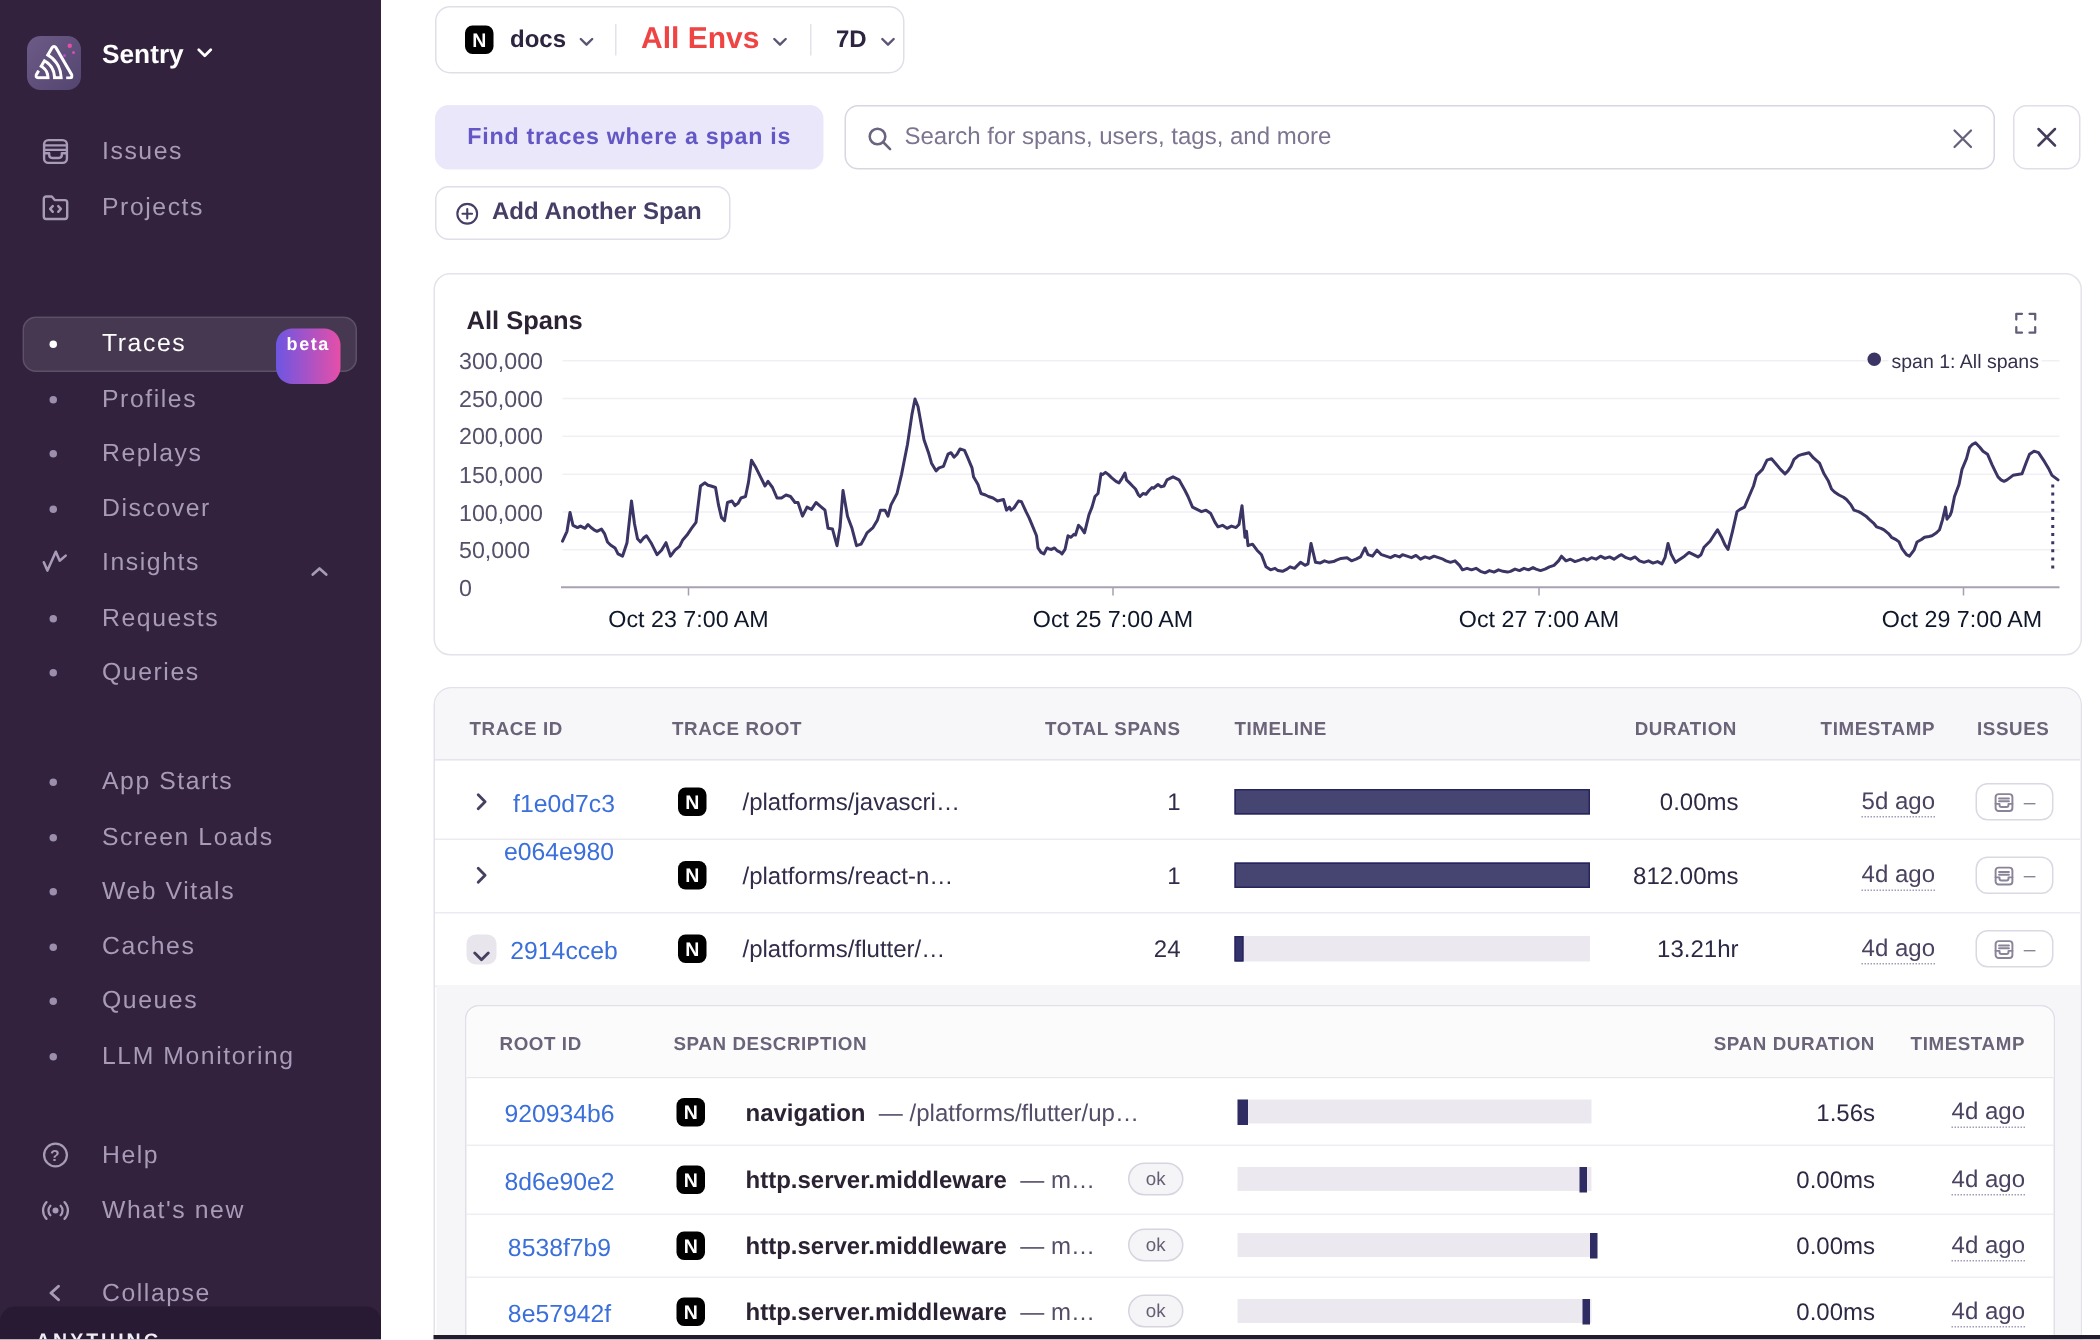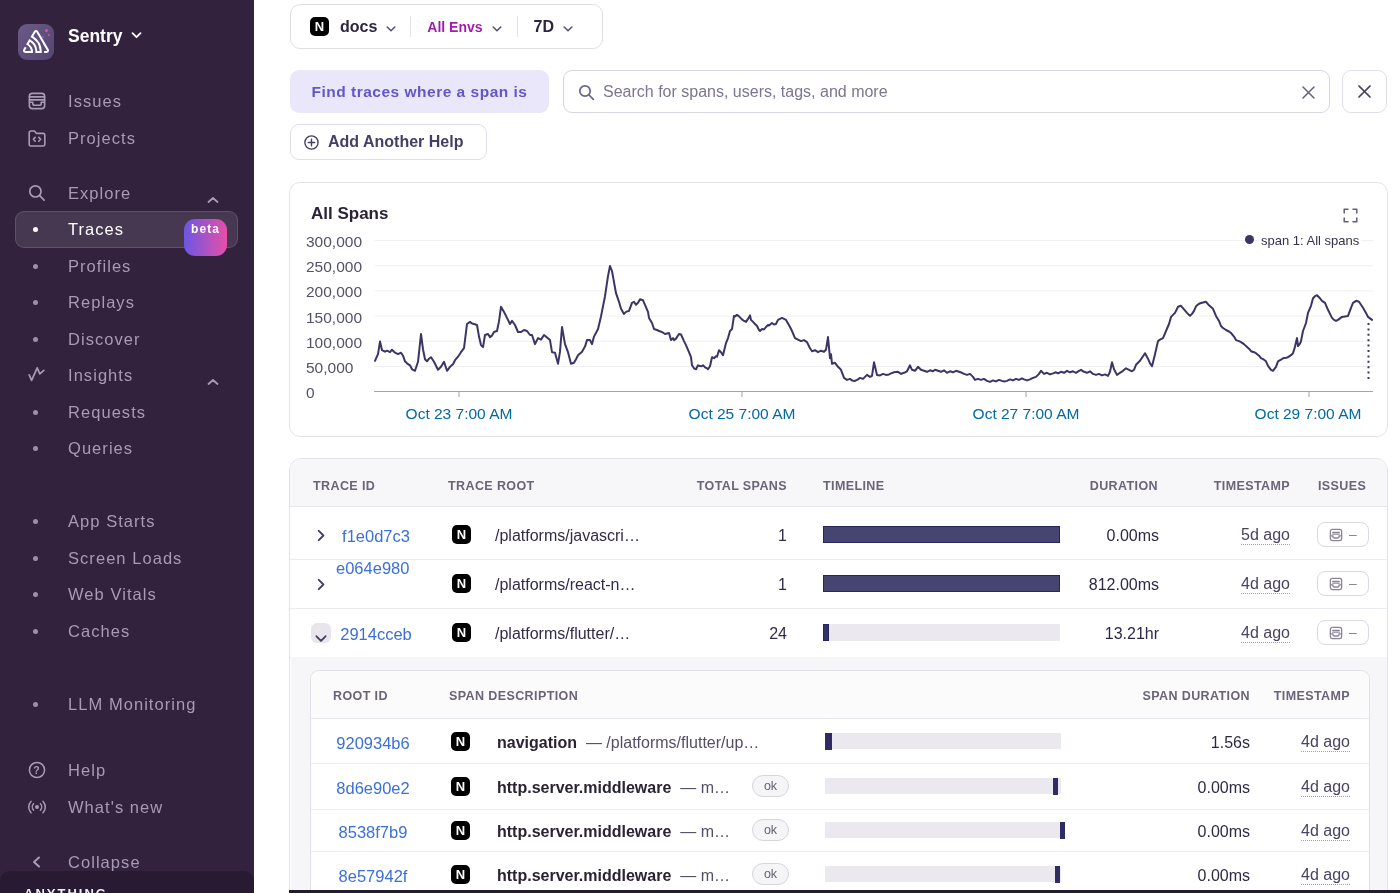--- a/index.html
+++ b/index.html
@@ -21,21 +21,21 @@
 .card{position:absolute;background:#fff;border:1px solid #e2dee9;border-radius:10px}
 #filterbar{left:290px;top:4px;width:313px;height:45px;display:flex;align-items:center}
 #filterbar .sep{width:1px;height:21px;background:#e5e1ea;margin:0}
 #findpill{position:absolute;left:290px;top:70px;width:259px;height:43px;background:#ebe7fb;border-radius:9px;color:#6257c4;font-weight:bold;font-size:15.5px;letter-spacing:0.5px;display:flex;align-items:center;justify-content:center}
 #searchbox{left:563px;top:70px;width:767px;height:43px;border-radius:9px;border-color:#d9d5e1}
 #xbtn{left:1342px;top:70px;width:45px;height:43px;border-radius:9px;display:flex;align-items:center;justify-content:center}
 #addbtn{left:290px;top:124px;width:197px;height:36px;border-radius:9px;display:flex;align-items:center;color:#473e66;font-weight:bold;font-size:16px}
 
 #chartcard{left:289px;top:182px;width:1099px;height:255px;border-radius:11px;border-color:#e5e2ea}
 .ylab{position:absolute;width:62px;text-align:left;font-size:15.5px;color:#56506a}
-.xlab{position:absolute;width:130px;text-align:center;font-size:15.5px;color:#0369a1}
+.xlab{position:absolute;width:130px;text-align:center;font-size:15.5px;color:#0f172a}
 
 #tablecard{left:289px;top:458px;width:1099px;height:436px;border-radius:12px 12px 0 0;border-color:#e4e1ea;overflow:hidden}
 .th{position:absolute;font-size:12.5px;font-weight:bold;color:#6b6378;letter-spacing:.4px;white-space:nowrap}
 .link{color:#3b6fd9;font-size:16.5px}
 .nbox{position:absolute;width:19px;height:19px;background:#000;border-radius:5px;color:#fff;font-weight:bold;font-size:13px;text-align:center;line-height:19px}
 .rowline{position:absolute;left:0;width:1097px;height:1px;background:#edebf1}
 .cell{position:absolute;font-size:16px;color:#332b49;white-space:nowrap}
 .ts{font-size:16px;color:#4a4260;border-bottom:1px dotted #a49cb8;padding-bottom:1px}
 .isbtn{position:absolute;width:52px;height:25px;border:1px solid #dcd8e3;border-radius:8px;background:#fff;display:flex;align-items:center;justify-content:center;gap:6px}
 .track{position:absolute;height:17px;background:#ebe9ef}
@@ -75,36 +75,20 @@
       <span class="ic">
         <svg width="20" height="20" viewBox="0 0 20 20" style="" xmlns="http://www.w3.org/2000/svg">
           <g fill="none" stroke="currentColor" stroke-width="1.6" stroke-linecap="round" stroke-linejoin="round">
             <path d="M2.2 16.4V4.6a1.6 1.6 0 0 1 1.6-1.6h3.7l2 2.4h6.7a1.6 1.6 0 0 1 1.6 1.6v9.4a1.6 1.6 0 0 1-1.6 1.6H3.8a1.6 1.6 0 0 1-1.6-1.6Z"></path>
             <path d="M8.2 9.4 6.4 11.3l1.8 1.9 M11.8 9.4l1.8 1.9-1.8 1.9"></path>
           </g>
         </svg>
       </span>
       <span class="lbl">Projects</span>
     </div>
-<div class="nav" style="top:175px">
-      <span class="ic">
-        <svg width="20" height="20" viewBox="0 0 20 20" style="" xmlns="http://www.w3.org/2000/svg">
-          <g fill="none" stroke="currentColor" stroke-width="1.7" stroke-linecap="round">
-            <circle cx="8.4" cy="8.4" r="5.6"></circle>
-            <path d="m12.7 12.7 4.4 4.4"></path>
-          </g>
-        </svg>
-      </span>
-      <span class="lbl">Explore</span>
-      <span class="chev"><svg width="12" height="8" viewBox="0 0 12 8" style="" xmlns="http://www.w3.org/2000/svg">
-          <g fill="none" stroke="currentColor" stroke-width="1.8" stroke-linecap="round" stroke-linejoin="round">
-            <path d="m1.5 6 4.5-4 4.5 4"></path>
-          </g>
-        </svg></span>
-    </div>
 <div class="nav" style="top:211px;color:#fff">
       <span class="dot" style="background:#fff;width:5px;height:5px"></span>
       <span class="lbl" style="color:#fff">Traces</span>
       <span class="beta" style="top:8px;left:184px">beta</span>
     </div>
 <div class="nav" style="top:248px">
       <span class="dot"></span>
       <span class="lbl">Profiles</span>
     </div>
 <div class="nav" style="top:284px">
@@ -146,20 +130,24 @@
       <span class="dot"></span>
       <span class="lbl">Screen Loads</span>
     </div>
 <div class="nav" style="top:576px">
       <span class="dot"></span>
       <span class="lbl">Web Vitals</span>
     </div>
 <div class="nav" style="top:613px">
       <span class="dot"></span>
       <span class="lbl">Caches</span>
+    </div>
+<div class="nav" style="top:649px">
+      <span class="dot"></span>
+      <span class="lbl">Queues</span>
     </div>
 <div class="nav" style="top:686px">
       <span class="dot"></span>
       <span class="lbl">LLM Monitoring</span>
     </div>
 <div class="nav" style="top:752px">
       <span class="ic">
         <svg width="20" height="20" viewBox="0 0 20 20" style="" xmlns="http://www.w3.org/2000/svg">
           <g fill="none" stroke="currentColor" stroke-width="1.5">
             <circle cx="10" cy="10" r="7.6"></circle>
@@ -196,21 +184,21 @@
 </div>
 <div class="card" id="filterbar">
 <span class="nbox" style="position:static;margin-left:19px">N</span>
 <span style="margin-left:11px;font-weight:bold;font-size:16px;color:#2d2540">docs</span>
 <span style="margin-left:9px"><svg width="10" height="6" viewBox="0 0 10 6" style="" xmlns="http://www.w3.org/2000/svg">
         <g fill="none" stroke="#5c5472" stroke-width="1.6" stroke-linecap="round" stroke-linejoin="round">
           <path d="m1.2 1 3.8 3.8L8.8 1"></path>
         </g>
       </svg></span>
 <span class="sep" style="margin-left:14px"></span>
-<span style="margin-left:16px;font-weight:bold;font-size:14px;color:#a21caf">All Envs</span>
+<span style="margin-left:16px;font-weight:bold;font-size:20px;color:#ef4444">All Envs</span>
 <span style="margin-left:9px"><svg width="10" height="6" viewBox="0 0 10 6" style="" xmlns="http://www.w3.org/2000/svg">
         <g fill="none" stroke="#5c5472" stroke-width="1.6" stroke-linecap="round" stroke-linejoin="round">
           <path d="m1.2 1 3.8 3.8L8.8 1"></path>
         </g>
       </svg></span>
 <span class="sep" style="margin-left:15px"></span>
 <span style="margin-left:16px;font-weight:bold;font-size:16px;color:#2d2540">7D</span>
 <span style="margin-left:9px"><svg width="10" height="6" viewBox="0 0 10 6" style="" xmlns="http://www.w3.org/2000/svg">
         <g fill="none" stroke="#5c5472" stroke-width="1.6" stroke-linecap="round" stroke-linejoin="round">
           <path d="m1.2 1 3.8 3.8L8.8 1"></path>
@@ -241,21 +229,21 @@
   </div>
 <div class="card" id="addbtn">
     <span style="margin-left:13px;display:flex">
       <svg width="15" height="15" viewBox="0 0 15 15" style="" xmlns="http://www.w3.org/2000/svg">
         <g fill="none" stroke="#473e66" stroke-width="1.4" stroke-linecap="round">
           <circle cx="7.5" cy="7.5" r="6.6"></circle>
           <path d="M7.5 4.3v6.4 M4.3 7.5h6.4"></path>
         </g>
       </svg>
     </span>
-    <span style="margin-left:9px">Add Another Help</span>
+    <span style="margin-left:9px">Add Another Span</span>
   </div>
 <div class="card" id="chartcard">
 <div class="abs" style="left:21px;top:21px;font-size:17px;font-weight:bold;color:#2b2233">All Spans</div>
 <div class="abs" style="left:1053px;top:25px"><svg width="15" height="15" viewBox="0 0 15 15" style="" xmlns="http://www.w3.org/2000/svg">
         <g fill="none" stroke="#645d79" stroke-width="1.5" stroke-linecap="round" stroke-linejoin="round">
           <path d="M1.2 5V1.2H5 M10 1.2h3.8V5 M13.8 10v3.8H10 M5 13.8H1.2V10"></path>
         </g>
       </svg></div>
 <div class="abs" style="left:955px;top:52px;width:9px;height:9px;border-radius:50%;background:#3a3565;z-index:5"></div>
 <div class="abs" style="left:969px;top:50px;font-size:13px;color:#37304c;z-index:5;background:#fff;padding:0 2px">span 1: All spans</div>

